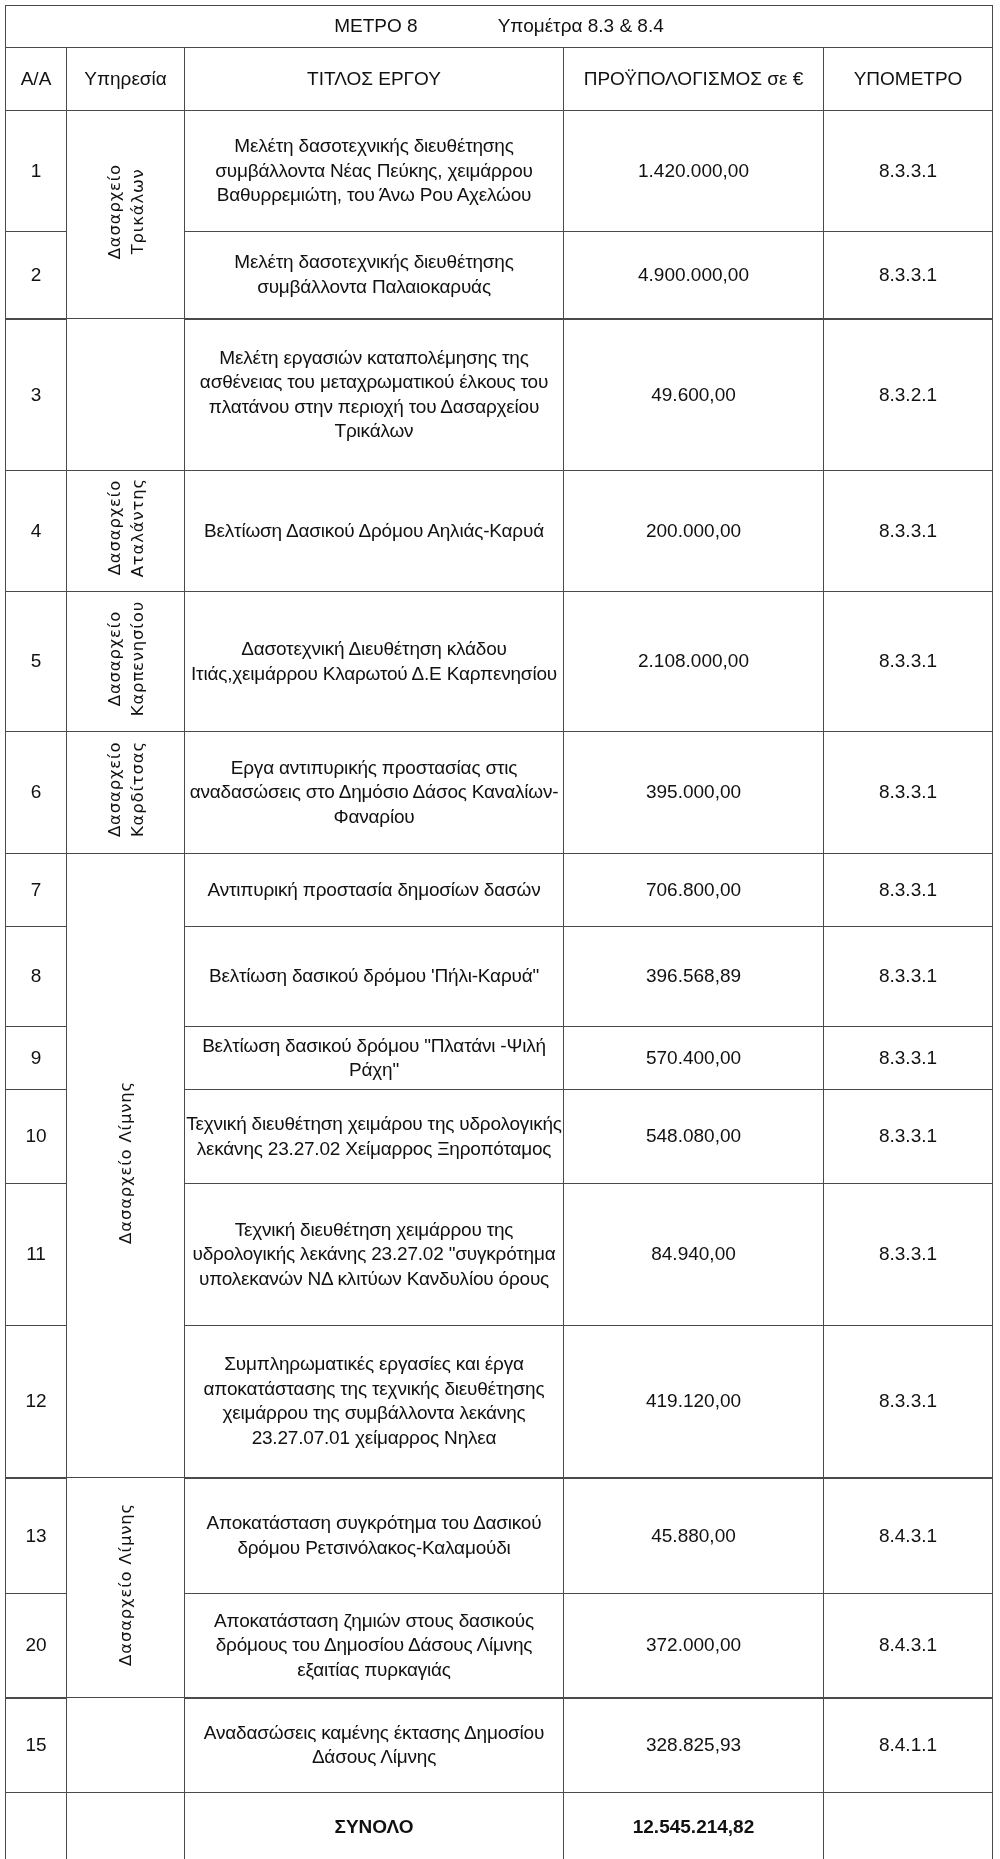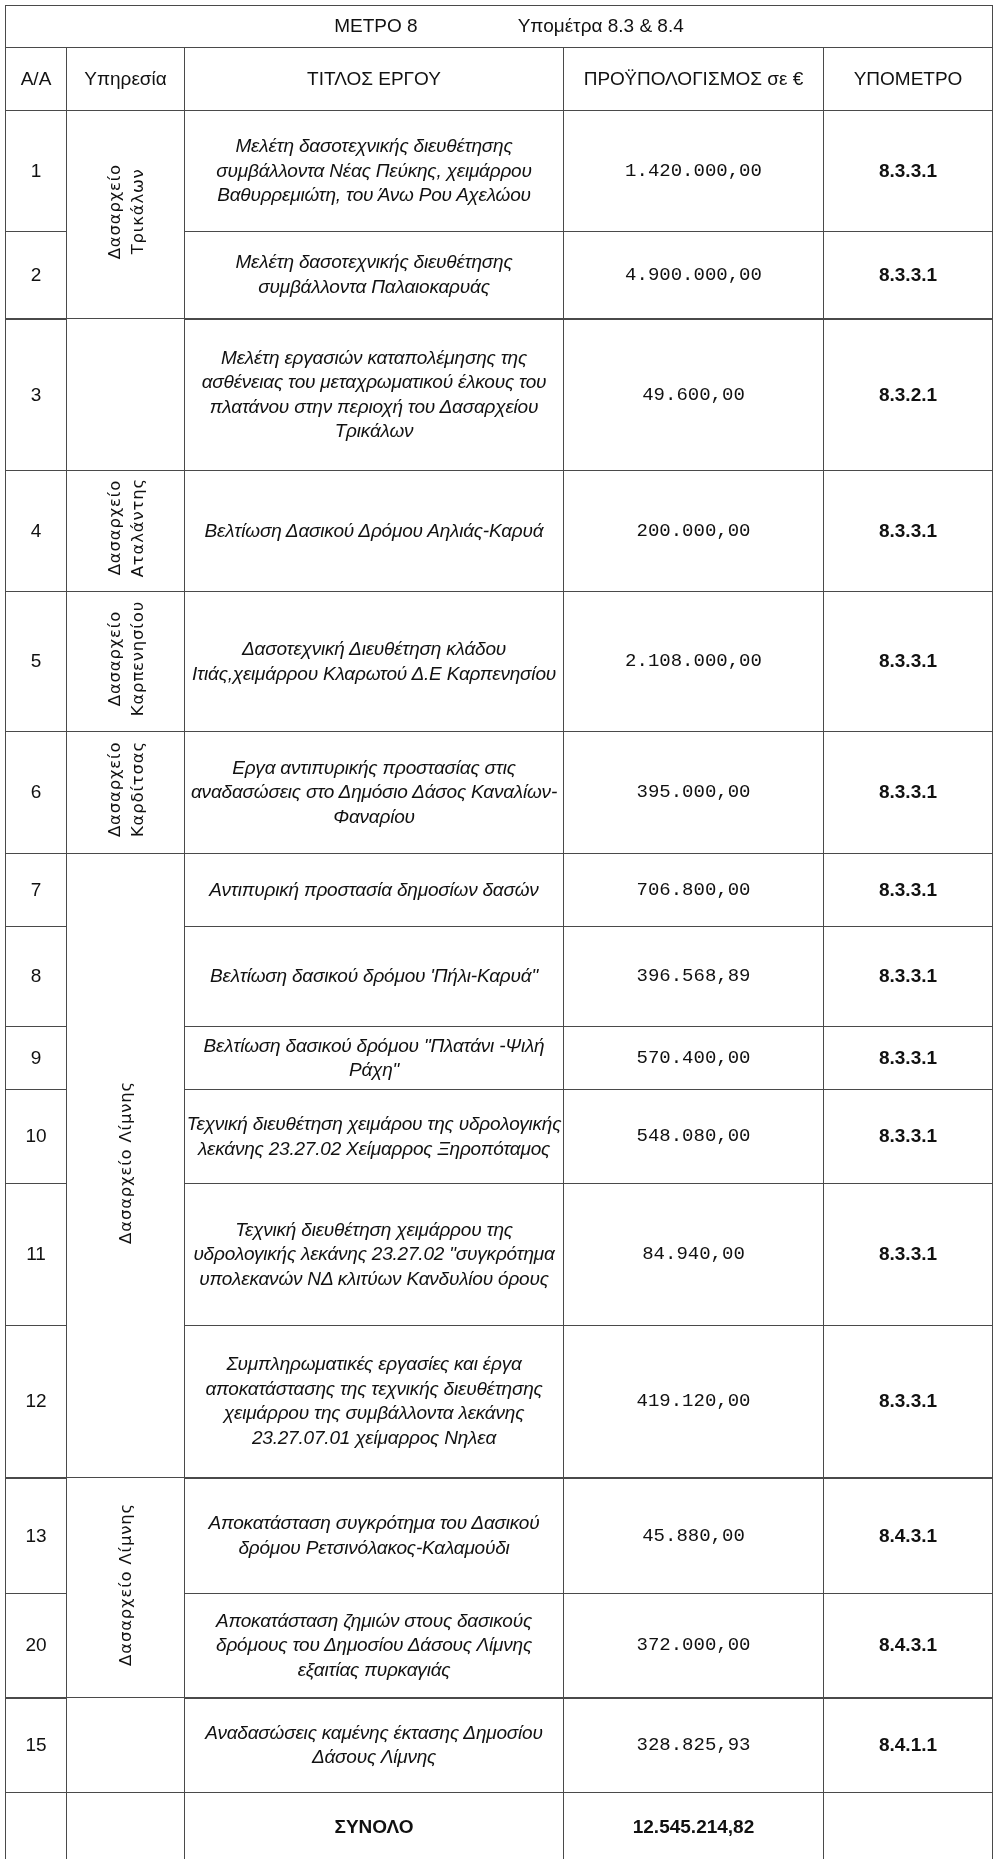--- a/index.html
+++ b/index.html
@@ -34,45 +34,42 @@
     .c1 { width: 61px; }
     .c2 { width: 118px; }
     .c3 { width: 379px; }
     .c4 { width: 260px; }
     .c5 { width: 169px; }
 
     td.title-cell {
       height: 41px;
       font-size: 20px;
     }
-    .title-part { display: inline-block; margin-left: 20px; }
+    .title-part { display: inline-block; }
     .title-gap { display: inline-block; width: 80px; }
 
     td.head {
       height: 62px;
       font-size: 20px;
       line-height: 24px;
     }
 
     td.project-title {
       padding: 0 6px;
       font-size: 19px;
       letter-spacing: -0.2px;
-      font-style: italic;
     }
     td.num {
       font-size: 19px;
     }
     td.amount {
       font-size: 19px;
-      font-family: Liberation Mono, monospace;
     }
     td.submeasure {
       font-size: 19px;
-      font-weight: bold;
     }
     td.total-label, td.total-amount {
       font-weight: bold;
       font-size: 19px;
     }
 
     td.service {
       position: relative;
     }
     .vert {

